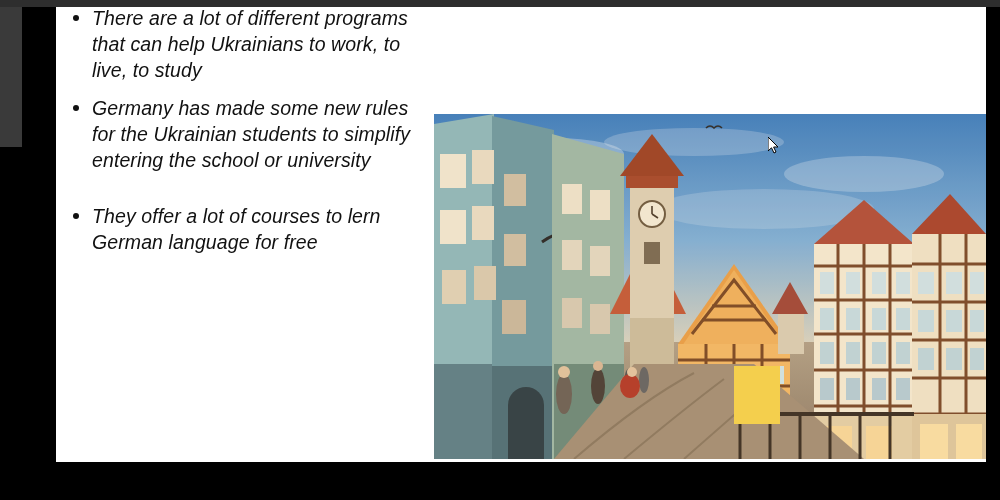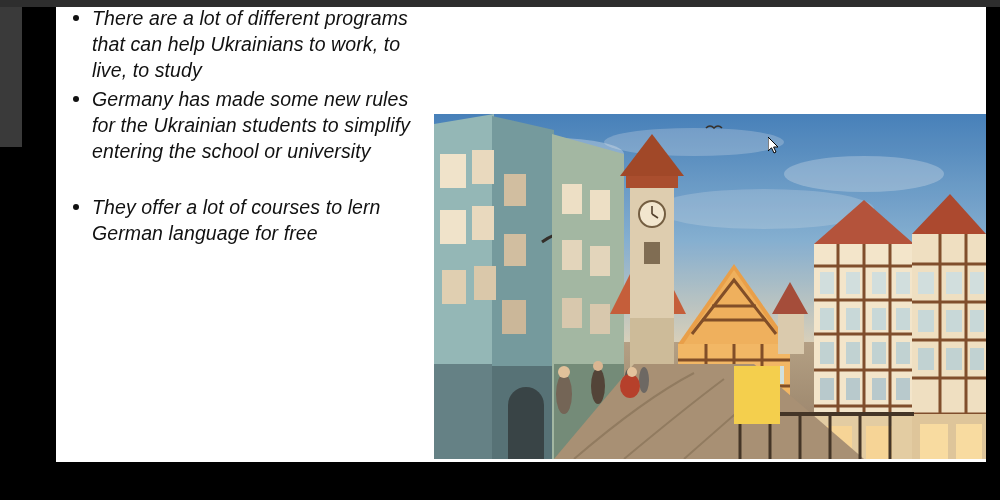--- a/index.html
+++ b/index.html
@@ -58,21 +58,21 @@
     top: -2px;
     left: 8px;
     width: 360px;
     list-style: none;
     margin: 0;
     padding: 0;
   }
   .bullet {
     position: relative;
     padding-left: 28px;
-    margin-bottom: 3px;
+    margin-bottom: 12px;
     font-style: italic;
     font-size: 19.5px;
     line-height: 26px;
     color: #111111;
     letter-spacing: 0.1px;
   }
   .bullet::before {
     content: "";
     position: absolute;
     left: 9px;

